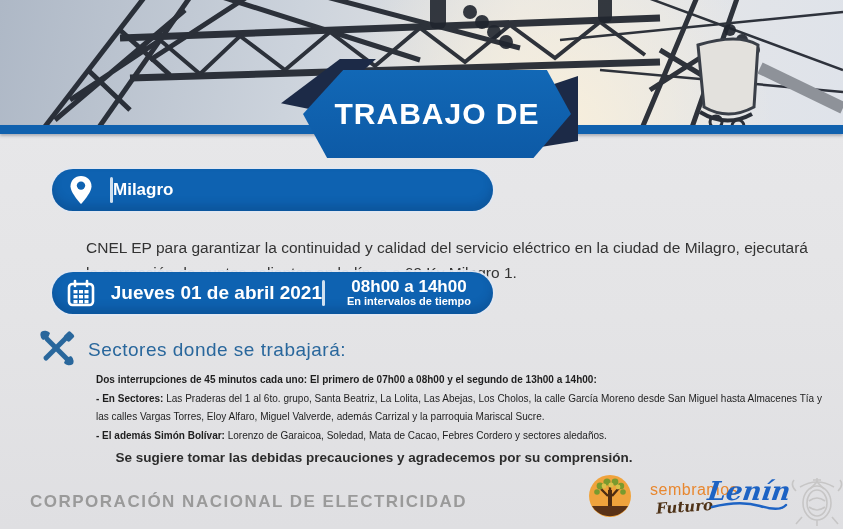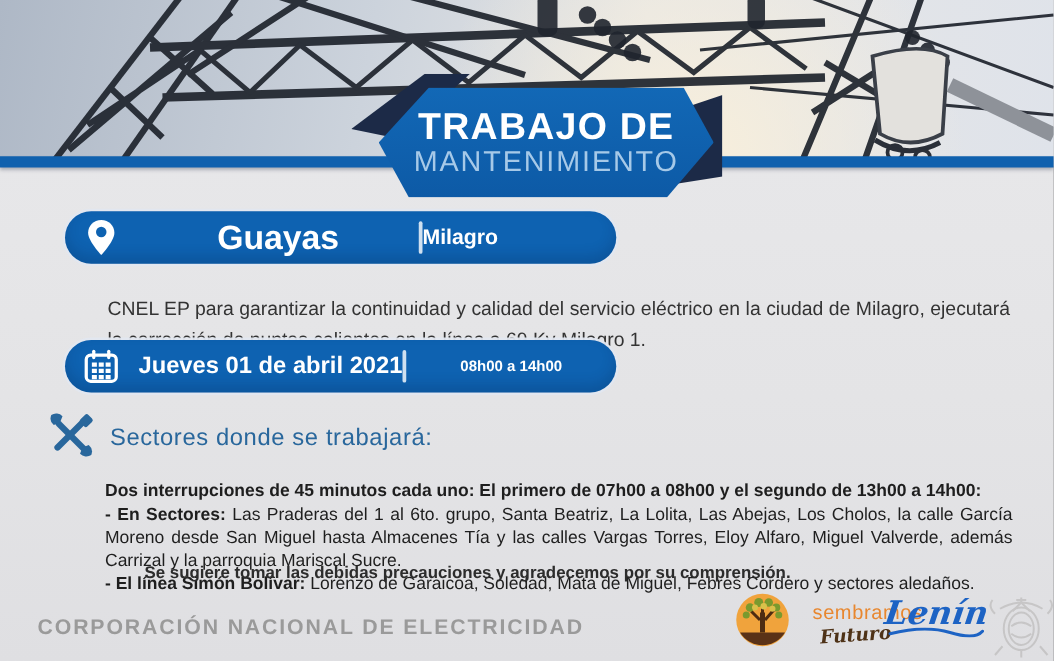--- a/index.html
+++ b/index.html
@@ -59,39 +59,39 @@
     display:flex;align-items:center;color:#fff;
   }
   .pill .iconbox{width:58px;display:flex;justify-content:center;align-items:center;}
   .pill .divider{width:3px;height:26px;background:#cfe0f0;border-radius:2px;}
   .pill-location{top:169px;}
   .pill-date{top:272px;}
   .loc-province{flex:1;text-align:center;font-size:27px;font-weight:700;}
   .loc-city{width:155px;text-align:left;font-size:17px;font-weight:700;}
   .date-text{flex:1;text-align:right;font-size:19px;font-weight:700;}
   .time-box{width:168px;text-align:center;line-height:1.05;}
-  .time-main{font-size:12px;font-weight:700;display:block;}
+  .time-main{font-size:17px;font-weight:700;display:block;}
   .time-note{font-size:11px;font-weight:700;display:block;}
   
   .intro{
     position:absolute;left:86px;top:219px;width:722px;
     font-size:15.5px;line-height:1.62;color:#333;
     text-align:justify;
   }
   
   .sectors-head{
     position:absolute;left:38px;top:330px;
     display:flex;align-items:center;gap:12px;
   }
   .sectors-head .txt{
     color:#29679c;font-size:19px;font-weight:500;letter-spacing:.5px;
   }
   .details{
-    position:absolute;left:84px;top:371px;width:726px;
-    font-size:14px;line-height:18.6px;color:#1e1e1e;margin-top:12px;
+    position:absolute;left:96px;top:371px;width:726px;
+    font-size:10px;line-height:18.6px;color:#1e1e1e;
   }
   .details p{margin:0;text-align:justify;}
   .details .b{font-weight:700;}
   .note{
     position:absolute;left:0;top:450px;width:748px;
     text-align:center;font-size:13.5px;font-weight:700;color:#2c2c2c;
   }
   
   .org{
     position:absolute;left:30px;top:492px;
@@ -163,31 +163,29 @@
       </g>
     </svg>
   </div>
 
   <div class="stripe"></div>
 
   <div class="ribbon-accent left"></div>
   <div class="ribbon-accent right"></div>
   <div class="ribbon">
     <span class="l1">TRABAJO DE</span>
-    <span class="l2">MANTENIMIENTO</span>
   </div>
 
   <div class="pill pill-location">
     <span class="iconbox">
       <svg width="24" height="30" viewBox="0 0 24 30">
         <path d="M12 1 C5.9 1 1.5 5.6 1.5 11.2 C1.5 18 12 29 12 29 C12 29 22.5 18 22.5 11.2 C22.5 5.6 18.1 1 12 1 Z" fill="#ffffff"></path>
         <circle cx="12" cy="10.6" r="4.2" fill="#0e62b1"></circle>
       </svg>
     </span>
-    <span class="loc-province">Guayas</span>
     <span class="divider"></span>
     <span class="loc-city">Milagro</span>
   </div>
 
   <p class="intro">CNEL EP para garantizar la continuidad y calidad del servicio eléctrico en la ciudad de Milagro, ejecutará la corrección de puntos calientes en la línea a 69 Kv Milagro 1.</p>
 
   <div class="pill pill-date">
     <span class="iconbox">
       <svg width="30" height="30" viewBox="0 0 30 30">
         <rect x="3" y="6" width="24" height="21" rx="3.5" fill="none" stroke="#ffffff" stroke-width="2.6"></rect>
@@ -203,20 +201,21 @@
           <rect x="7.5" y="22" width="4" height="3.4"></rect>
             <rect x="13" y="22" width="4" height="3.4"></rect>
             <rect x="18.5" y="22" width="4" height="3.4"></rect>
         </g>
       </svg>
     </span>
     <span class="date-text">Jueves 01 de abril 2021</span>
     <span class="divider"></span>
     <span class="time-box">
       <span class="time-main">08h00 a 14h00</span>
+      <span class="time-note">En intervalos de tiempo</span>
     </span>
   </div>
 
   <div class="sectors-head">
     <span>
       <svg width="38" height="36" viewBox="0 0 38 36">
         <g stroke="#29679c" stroke-width="5" stroke-linecap="round">
           <line x1="9" y1="9" x2="30" y2="30"></line>
           <line x1="29" y1="7" x2="8" y2="28"></line>
         </g>
@@ -224,21 +223,21 @@
         <path d="M35 34 a7 7 0 0 1 -9 -1 l2 -5 5 -2 a7 7 0 0 1 2 8 Z" fill="#29679c"></path>
         <rect x="27" y="2" width="8" height="9" rx="2" fill="#29679c" transform="rotate(45 31 6.5)"></rect>
       </svg>
     </span>
     <span class="txt">Sectores donde se trabajará:</span>
   </div>
 
   <div class="details">
     <p><span class="b">Dos interrupciones de 45 minutos cada uno: El primero de 07h00 a 08h00 y el segundo de 13h00 a 14h00:</span></p>
     <p><span class="b">- En Sectores:</span><span> Las Praderas del 1 al 6to. grupo, Santa Beatriz, La Lolita, Las Abejas, Los Cholos, la calle García Moreno desde San Miguel hasta Almacenes Tía y las calles Vargas Torres, Eloy Alfaro, Miguel Valverde, además Carrizal y la parroquia Mariscal Sucre.</span></p>
-    <p><span class="b">- El línea Simón Bolívar:</span><span> Lorenzo de Garaicoa, Soledad, Mata de Miguel, Febres Cordero y sectores aledaños.</span></p>
+    <p><span class="b">- El además Simón Bolívar:</span><span> Lorenzo de Garaicoa, Soledad, Mata de Cacao, Febres Cordero y sectores aledaños.</span></p>
   </div>
 
   <div class="note">Se sugiere tomar las debidas precauciones y agradecemos por su comprensión.</div>
 
   <div class="org">CORPORACIÓN NACIONAL DE ELECTRICIDAD</div>
 
   <div class="logo-sembramos">
     <span>
       <svg width="44" height="44" viewBox="0 0 44 44">
         <circle cx="22" cy="22" r="21" fill="#f0a33c"></circle>

